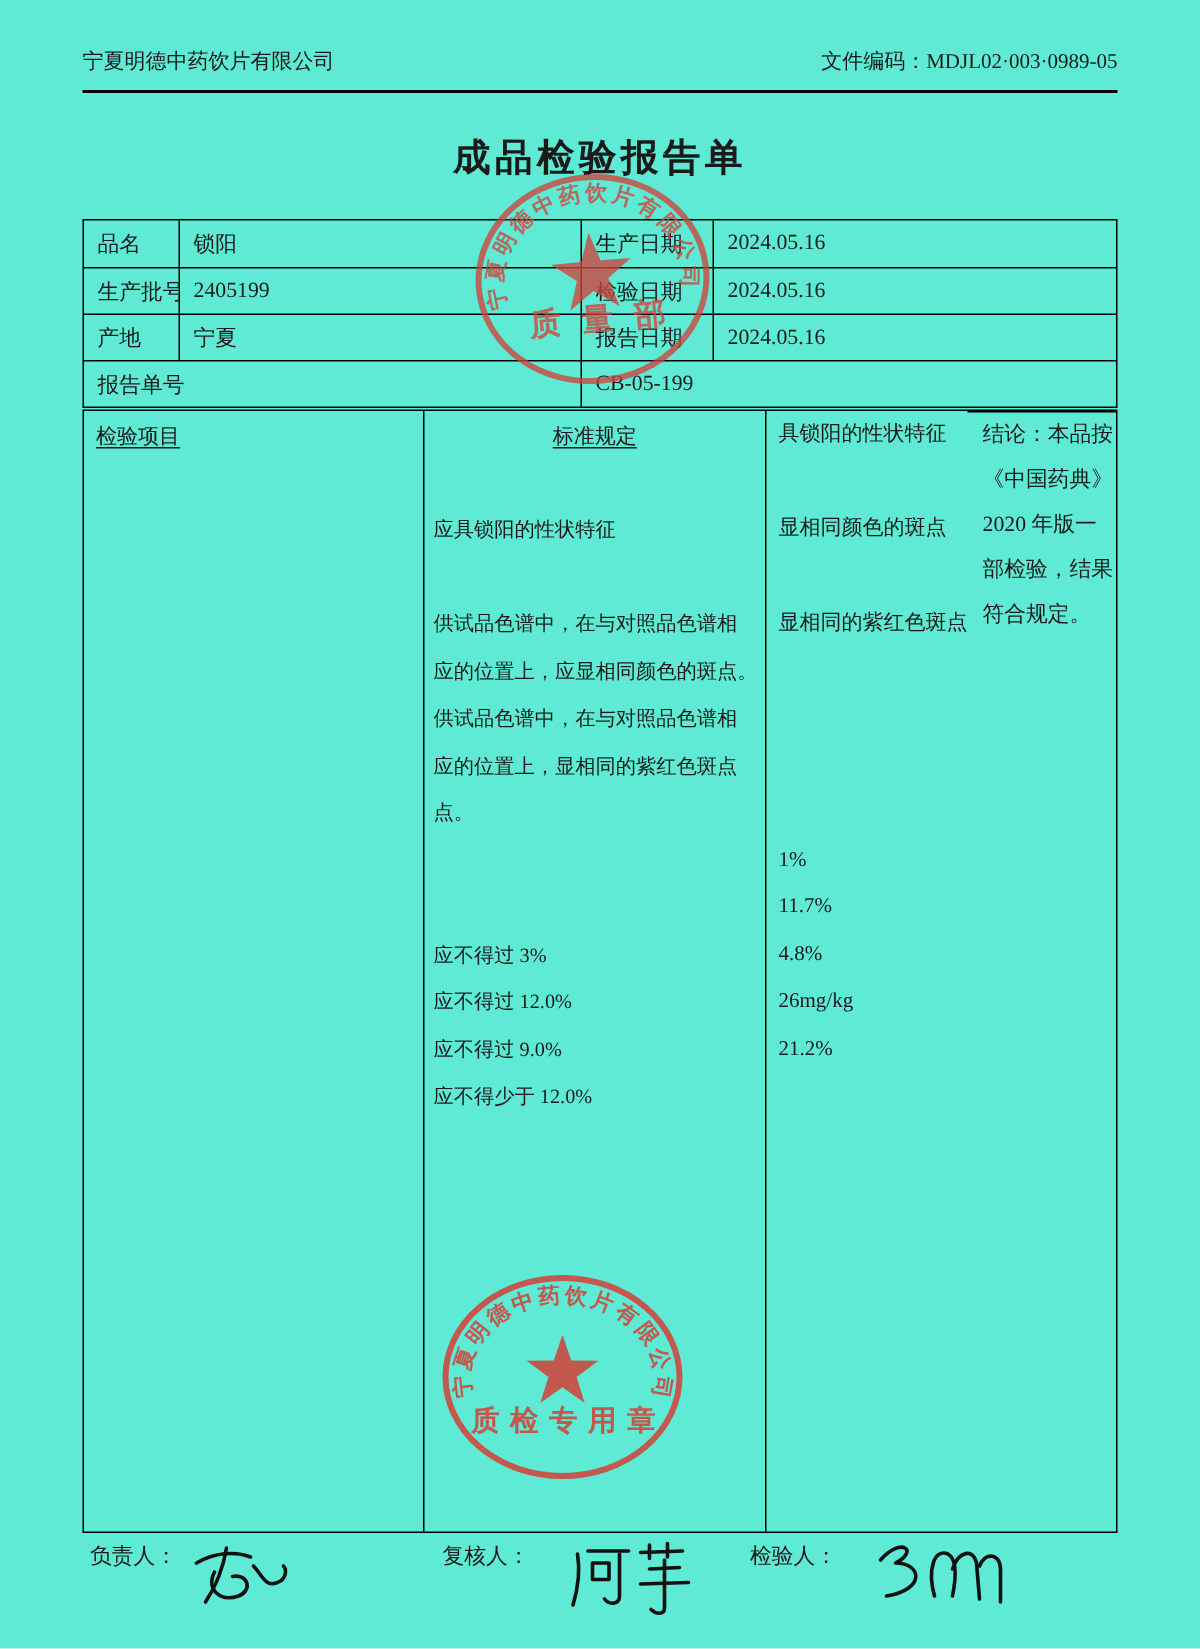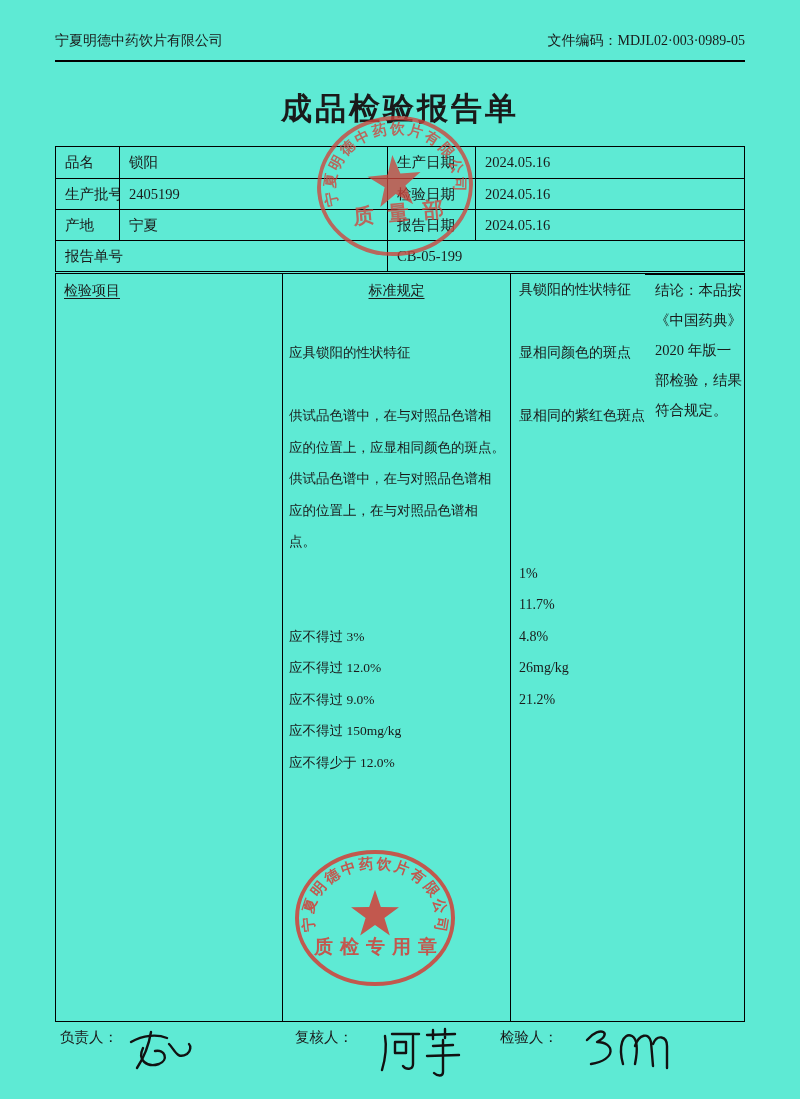--- a/index.html
+++ b/index.html
@@ -8,21 +8,21 @@
     width:800px;height:1099px;
     background:#5eead4;
     font-family:"Liberation Serif","DejaVu Serif",serif;
     color:#1a1a1a;
     overflow:hidden;
   }
   
   .hdr{position:absolute;left:55px;top:32px;width:690px;display:flex;justify-content:space-between;font-size:14px;}
   .hdr-rule{position:absolute;left:55px;top:60px;width:690px;border-top:2px solid #000;}
   
-  .title{position:absolute;left:0;top:88px;width:100%;text-align:center;font-size:31px;font-weight:bold;letter-spacing:3px;}
+  .title{position:absolute;left:0;top:88px;width:100%;text-align:center;font-size:25px;font-weight:bold;letter-spacing:3px;}
   
   .info-table{
     position:absolute;left:55px;top:146px;width:690px;box-sizing:border-box;
     border:1px solid #000;
     display:grid;grid-template-columns:63px 268px 88px 1fr;grid-auto-rows:31px;
     font-size:14.5px;
   }
   .ic{box-sizing:border-box;display:flex;align-items:center;padding:0 9px;overflow:hidden;white-space:nowrap;}
   .ic.bl{border-left:1px solid #000;}
   .ic.bt{border-top:1px solid #000;}
@@ -116,28 +116,27 @@
         <div class="mt-head"><span>检验项目</span></div>
       </div>
       <div class="mt-col c2">
         <div class="mt-head"><span>标准规定</span></div>
         <div>
             <div class="tline">应具锁阳的性状特征</div>
             <div class="tline">&nbsp;</div>
             <div class="tline">供试品色谱中，在与对照品色谱相</div>
             <div class="tline">应的位置上，应显相同颜色的斑点。</div>
             <div class="tline">供试品色谱中，在与对照品色谱相</div>
-            <div class="tline">应的位置上，在与对照品色谱相</div>
+            <div class="tline">应的位置上，显相同的紫红色斑点</div>
             <div class="tline">点。</div>
             <div class="tline">&nbsp;</div>
             <div class="tline">&nbsp;</div>
             <div class="tline">应不得过 3%</div>
             <div class="tline">应不得过 12.0%</div>
             <div class="tline">应不得过 9.0%</div>
-            <div class="tline">应不得过 150mg/kg</div>
             <div class="tline">应不得少于 12.0%</div>
           </div>
       </div>
       <div class="mt-col c3">
         <div>
             <div class="tline">具锁阳的性状特征</div>
             <div class="tline">&nbsp;</div>
             <div class="tline">显相同颜色的斑点</div>
             <div class="tline">&nbsp;</div>
             <div class="tline">显相同的紫红色斑点</div>

